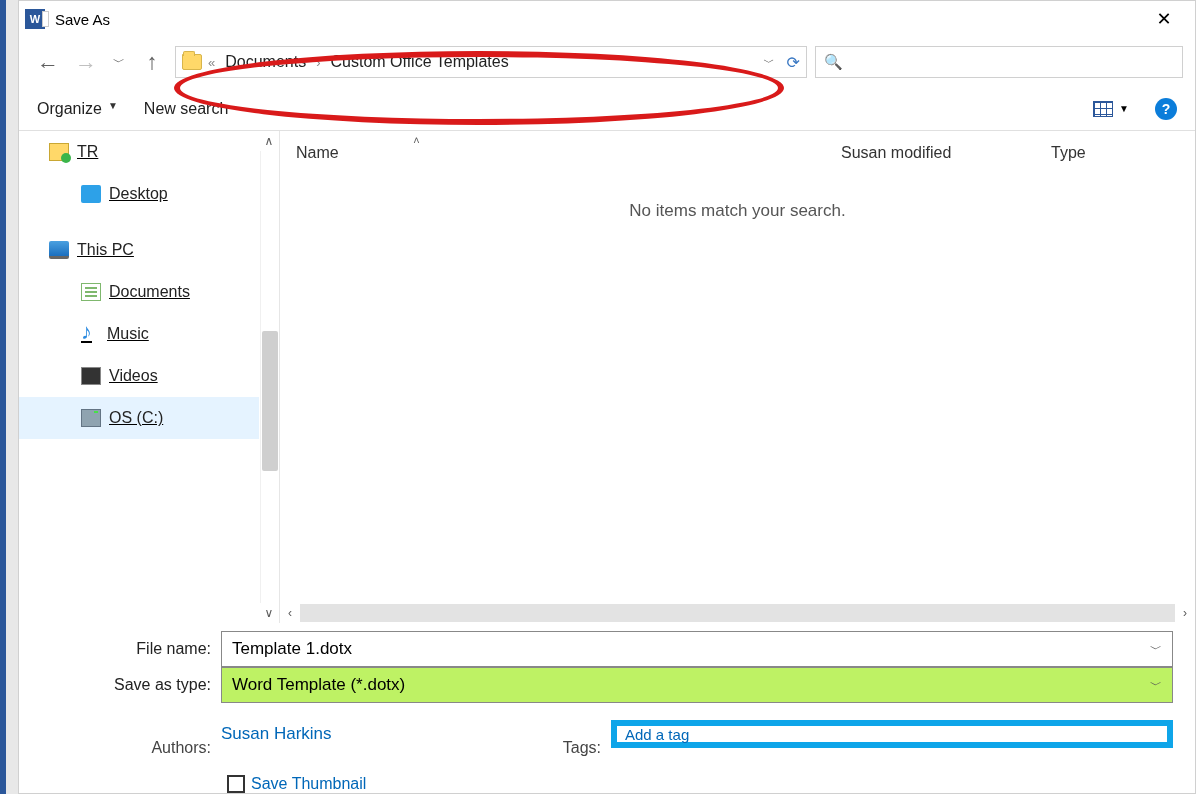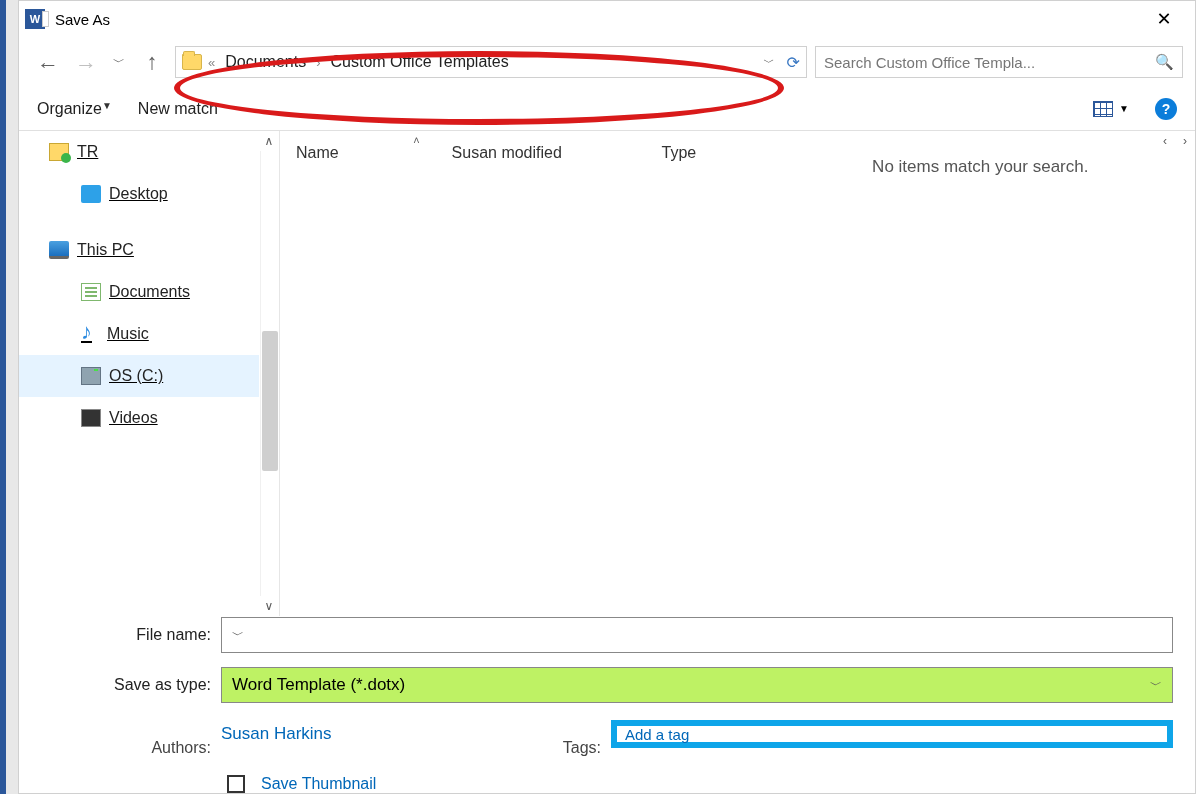--- a/index.html
+++ b/index.html
@@ -119,21 +119,21 @@
   
   .toolbar {
     height:44px;
     display:flex;
     align-items:center;
     padding:0 18px;
     gap:26px;
     border-bottom:1px solid #e0e0e0;
     background:#fff;
   }
-  .toolbar .lbl{ font-size:16px; color:#222; display:flex; align-items:flex-start; cursor:pointer;}
+  .toolbar .lbl{ font-size:16px; color:#222; display:flex; align-items:flex-start; gap:6px; cursor:pointer;}
   .toolbar .lbl .caret{ color:#333; font-size:10px;}
   .spacer{ flex:1;}
   .view-icon{ display:flex; align-items:center; gap:6px; cursor:pointer;}
   .view-icon .grid{ width:20px; height:16px;
     background:
       linear-gradient(#2b579a 1px, transparent 1px) 0 0/100% 6px,
       linear-gradient(90deg,#2b579a 1px, transparent 1px) 0 0/6px 100%;
     border:1px solid #2b579a;
   }
   .view-icon .caret{ font-size:10px;}
@@ -184,21 +184,21 @@
   .ico.dl{ width:18px;height:18px;position:relative;}
   .ico.dl::before{content:"↓";color:#2b8ae0;font-size:20px;position:absolute;top:-4px;left:0;font-weight:bold;}
   .ico.music{ width:18px; color:#2b8ae0; font-size:22px; line-height:14px;}
   .ico.pic{ background:linear-gradient(#6ab4ee,#3485cc); border:1px solid #999; position:relative;}
   .ico.pic::after{content:"";position:absolute;bottom:2px;left:3px;width:0;height:0;border-left:4px solid transparent;border-right:4px solid transparent;border-bottom:6px solid #fff;}
   .ico.vid{ background:#333; border:1px solid #888;}
   .ico.drive{ background:#8fa3b0; border:1px solid #637484;position:relative;}
   .ico.drive::after{content:"";position:absolute;top:1px;right:2px;width:4px;height:2px;background:#48e048;}
   
   .listpanel{
-    flex:1; display:flex; flex-direction:row;
+    flex:1; display:flex; flex-direction:column;
     border-left:1px solid #e6e6e6;
   }
   .listhead{
     display:flex; height:44px; align-items:center;
     font-size:16px; color:#333;
   }
   .listhead .col{ padding:0 16px;}
   .listhead .col.name{ flex:1;}
   .listhead .col.date{ width:210px;}
   .listhead .col.type{ width:160px;}
@@ -207,24 +207,23 @@
     flex:1; display:flex; align-items:flex-start; justify-content:center;
     padding-top:26px; color:#555; font-size:17px;
   }
   .list-hscroll{
     height:20px; display:flex; align-items:center; background:#fff;
   }
   .list-hscroll .arrow{ width:20px;text-align:center;font-size:12px;color:#5a5a5a;}
   .list-hscroll .track{ flex:1; height:18px; background:#e3e3e3;}
   
   .form{
-    padding:1px 22px 0 36px;
+    padding:8px 22px 0 36px;
     display:grid;
     grid-template-columns: 166px 1fr;
-    row-gap:14px;
     align-items:center;
     background:#fff;
   }
   .form label{ font-size:16px; text-align:right; color:#222; padding-right:10px;}
   .combo{
     height:36px; border:1px solid #888; display:flex; align-items:center;
     padding:0 10px; font-size:17px;
   }
   .combo .val{ flex:1;}
   .combo .caret{ font-size:12px; color:#555;}
@@ -232,21 +231,21 @@
   .metarow{
     display:grid; grid-template-columns:166px 280px 110px 1fr;
     align-items:center;
     padding:8px 22px 0 36px;
     column-gap:0;
   }
   .metarow .mlabel{ font-size:16px; text-align:right; padding-right:10px; color:#444;margin-top:28px;}
   .metarow .author{ color:#0067b8; font-size:17px; cursor:pointer;}
   .metarow .tagbox{ height:28px;border:6px solid #0ea5e9; display:flex;align-items:center;padding:0 8px;color:#0067b8;font-size:15px;}
   .checkrow{
-    padding:18px 0 0 208px; display:flex; align-items:center; gap:16px;
+    padding:18px 0 0 208px; display:flex; align-items:center; gap:6px;
     color:#0067b8; font-size:16px;
   }
   .checkrow .chk{ width:18px;height:18px;border:2px solid #333;background:#fff;}
   
   .app-edge{position:absolute;left:0;top:0;width:18px;height:100%;background:#e8e8e8;}
   .app-edge::before{content:"";position:absolute;left:0;top:0;width:6px;height:100%;background:#2b579a;}
 </style>
 </head>
 <body>
 <div class="app-edge"></div>
@@ -267,33 +266,32 @@
     <div class="addrbar">
       <span class="folder-icon"></span>
       <span class="addr-sep">«</span>
       <span class="addr-seg">Documents</span>
       <span class="addr-sep">›</span>
       <span class="addr-seg">Custom Office Templates</span>
       <span class="addr-dd">﹀</span>
       <span class="refresh">⟳</span>
     </div>
     <div class="searchbox">
-      <span class="placeholder">Search Custom Office Templa...</span>
       <span class="search-icon">🔍</span>
     </div>
   </div>
   <div class="highlight-ellipse"></div>
 
   <div class="toolbar">
     <div class="lbl">
       <span>Organize</span>
       <span class="caret">▼</span>
     </div>
     <div class="lbl">
-      <span>New match</span>
+      <span>New search</span>
     </div>
     <div class="spacer"></div>
     <div class="view-icon">
       <span class="grid"></span>
       <span class="caret">▼</span>
     </div>
     <div class="help-icon">?</div>
   </div>
 
   <div class="mainarea">
@@ -311,27 +309,27 @@
         <span>This PC</span>
       </div>
       <div class="tree-item child">
         <span class="ico doc"></span>
         <span>Documents</span>
       </div>
       <div class="tree-item child">
         <span class="ico music">♪</span>
         <span>Music</span>
       </div>
+      <div class="tree-item child">
+        <span class="ico vid"></span>
+        <span>Videos</span>
+      </div>
       <div class="tree-item child selected">
         <span class="ico drive"></span>
         <span>OS (C:)</span>
-      </div>
-      <div class="tree-item child">
-        <span class="ico vid"></span>
-        <span>Videos</span>
       </div>
       <div class="tree-scroll">
         <div class="arrow">∧</div>
         <div class="track"></div>
         <div class="arrow">∨</div>
       </div>
       <div class="tree-thumb"></div>
     </div>
 
     <div class="listpanel">
@@ -350,20 +348,21 @@
         <div class="arrow">‹</div>
         <div class="track"></div>
         <div class="arrow">›</div>
       </div>
     </div>
   </div>
 
   <div class="form">
     <label>File name:</label>
     <div class="combo">
+      <span class="val">Template 1.dotx</span>
       <span class="caret">﹀</span>
     </div>
     <label>Save as type:</label>
     <div class="combo type">
       <span class="val">Word Template (*.dotx)</span>
       <span class="caret">﹀</span>
     </div>
   </div>
 
   <div class="metarow">

